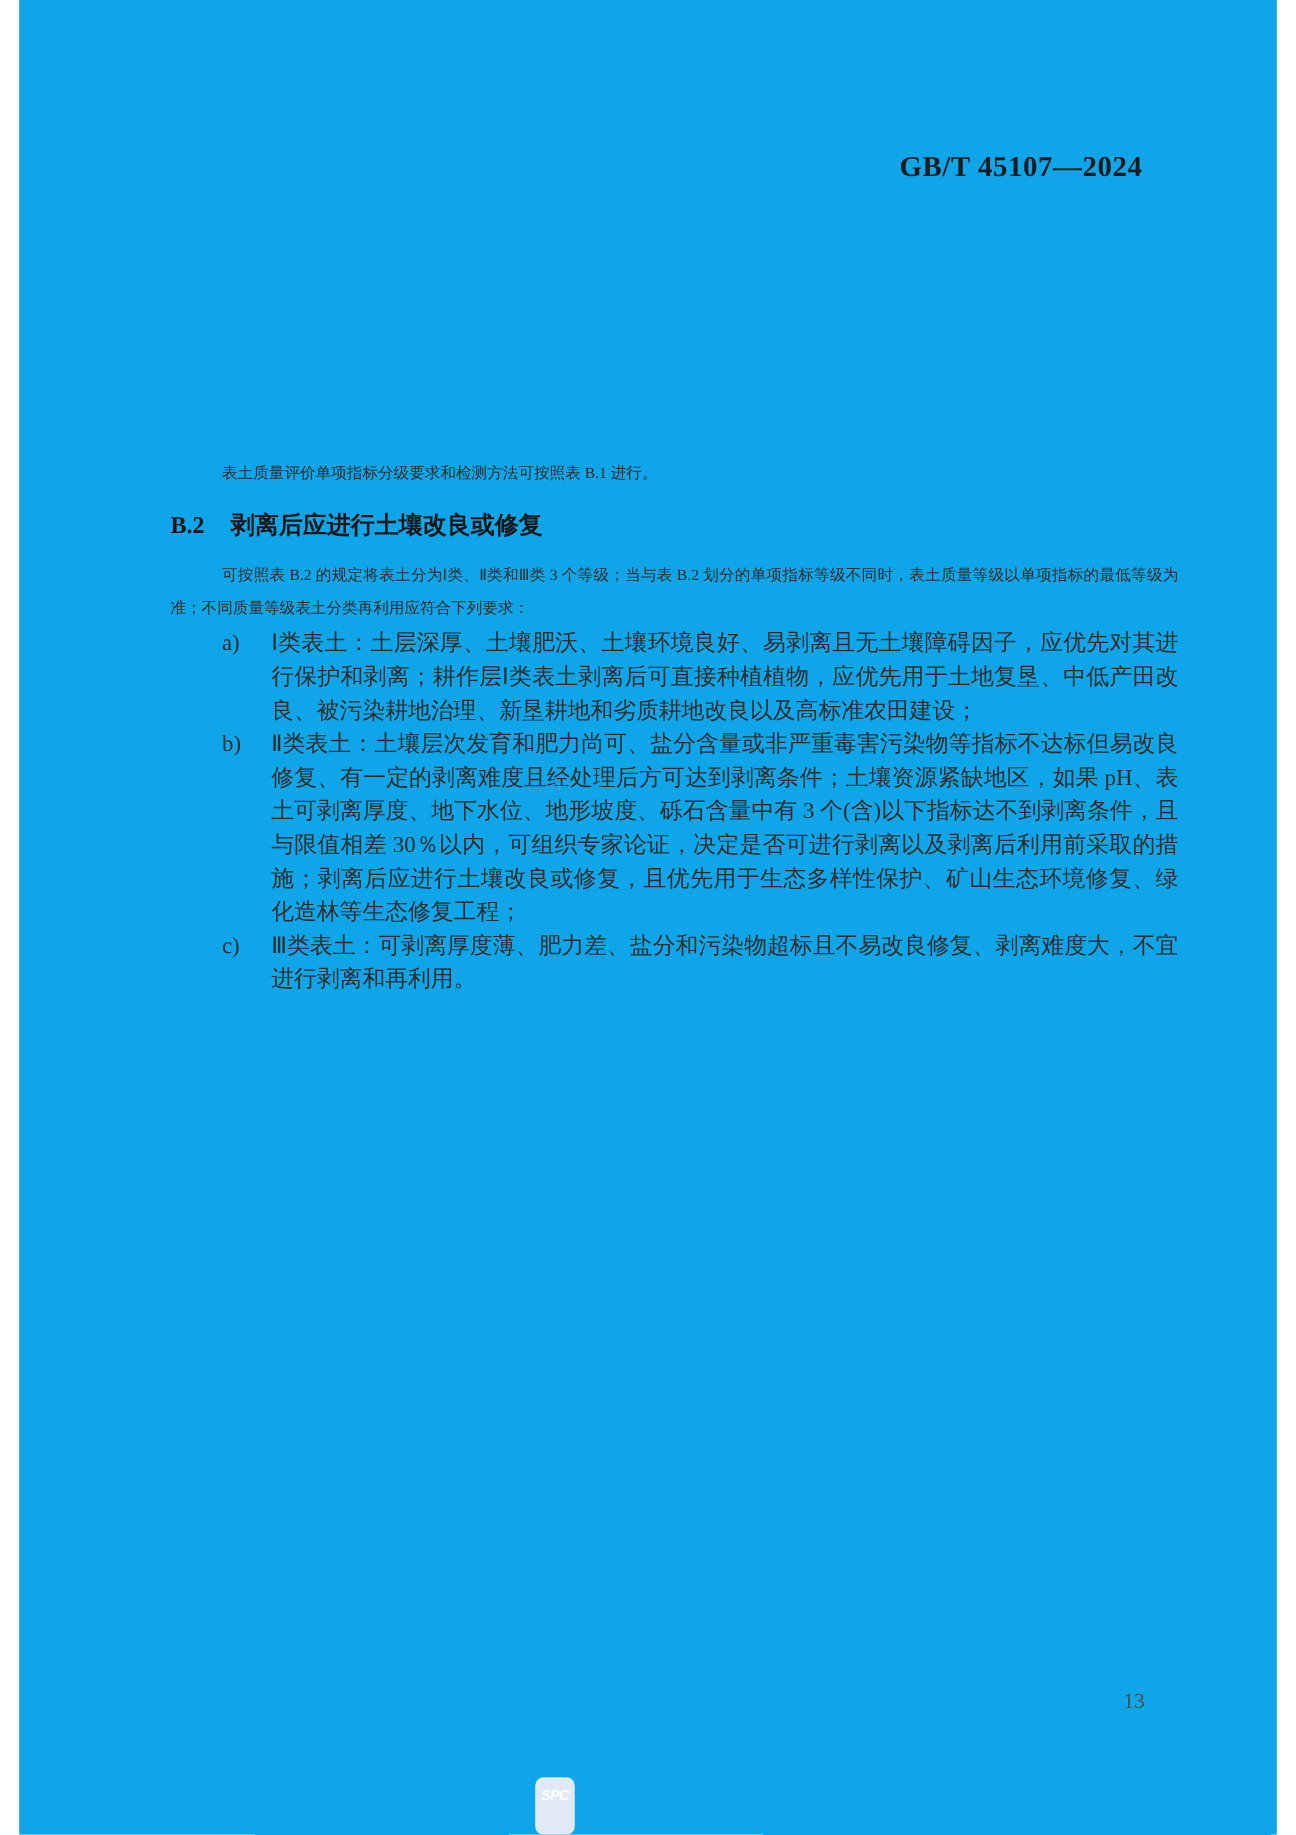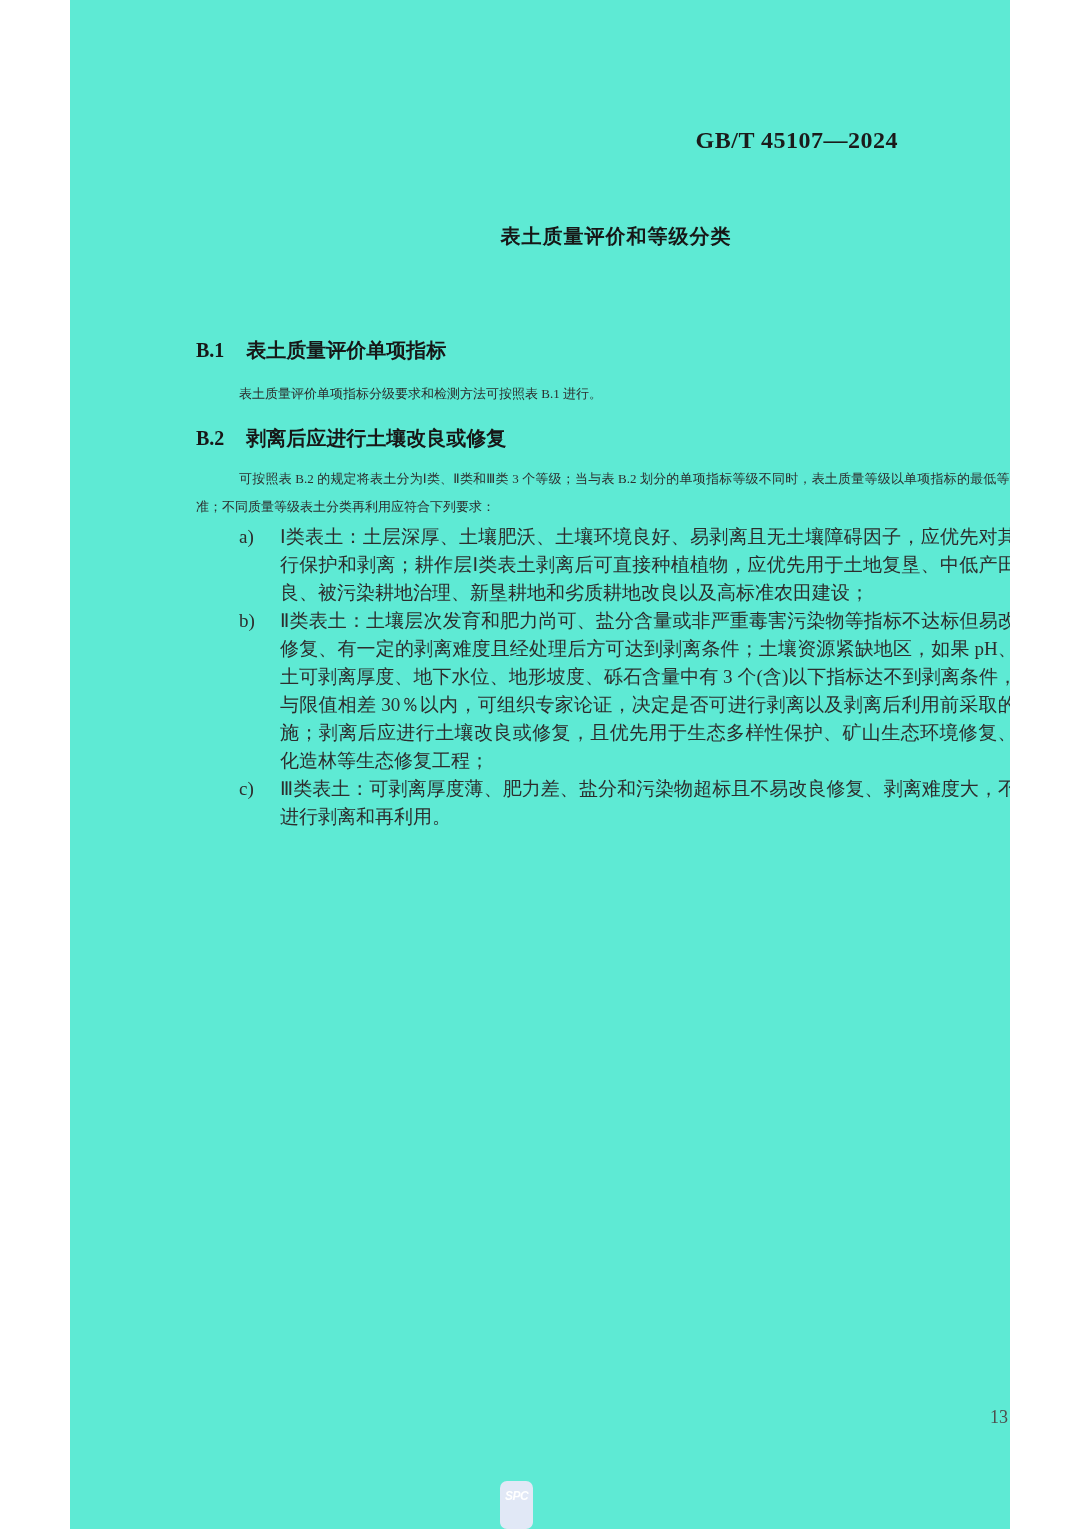--- a/index.html
+++ b/index.html
@@ -1,21 +1,21 @@
 <!DOCTYPE html>
 <html><head>
 <meta charset="utf-8">
 <style>
   html, body { margin: 0; padding: 0; background: #ffffff; }
   .page {
     position: relative;
-    width: 940px;
+    width: 1048px;
     height: 1529px;
     margin: 0 auto;
-    background: #5eead4;
+    background: #0ea5e9;
     overflow: hidden;
     font-family: "Liberation Serif", serif;
     color: #2d2d2d;
   }
   .doc-number {
     position: absolute;
     top: 127px;
     right: 112px;
     font-size: 24px;
     font-weight: bold;
@@ -105,26 +105,22 @@
   }
 </style>
 </head>
 <body>
 
 <div class="page">
 
   <div class="doc-number">GB/T 45107—2024</div>
 
   <div class="title-block">
-    <div class="title-line3">表土质量评价和等级分类</div>
   </div>
 
-  <div class="sec-heading sec-heading-b1">
-    <span class="sec-num">B.1</span><span>表土质量评价单项指标</span>
-  </div>
 
   <div class="para para-b1">表土质量评价单项指标分级要求和检测方法可按照表 B.1 进行。</div>
 
   <div class="sec-heading sec-heading-b2">
     <span class="sec-num">B.2</span><span>剥离后应进行土壤改良或修复</span>
   </div>
 
   <div class="para para-b2">可按照表 B.2 的规定将表土分为Ⅰ类、Ⅱ类和Ⅲ类 3 个等级；当与表 B.2 划分的单项指标等级不同时，表土质量等级以单项指标的最低等级为准；不同质量等级表土分类再利用应符合下列要求：</div>
 
   <div class="item-list">

